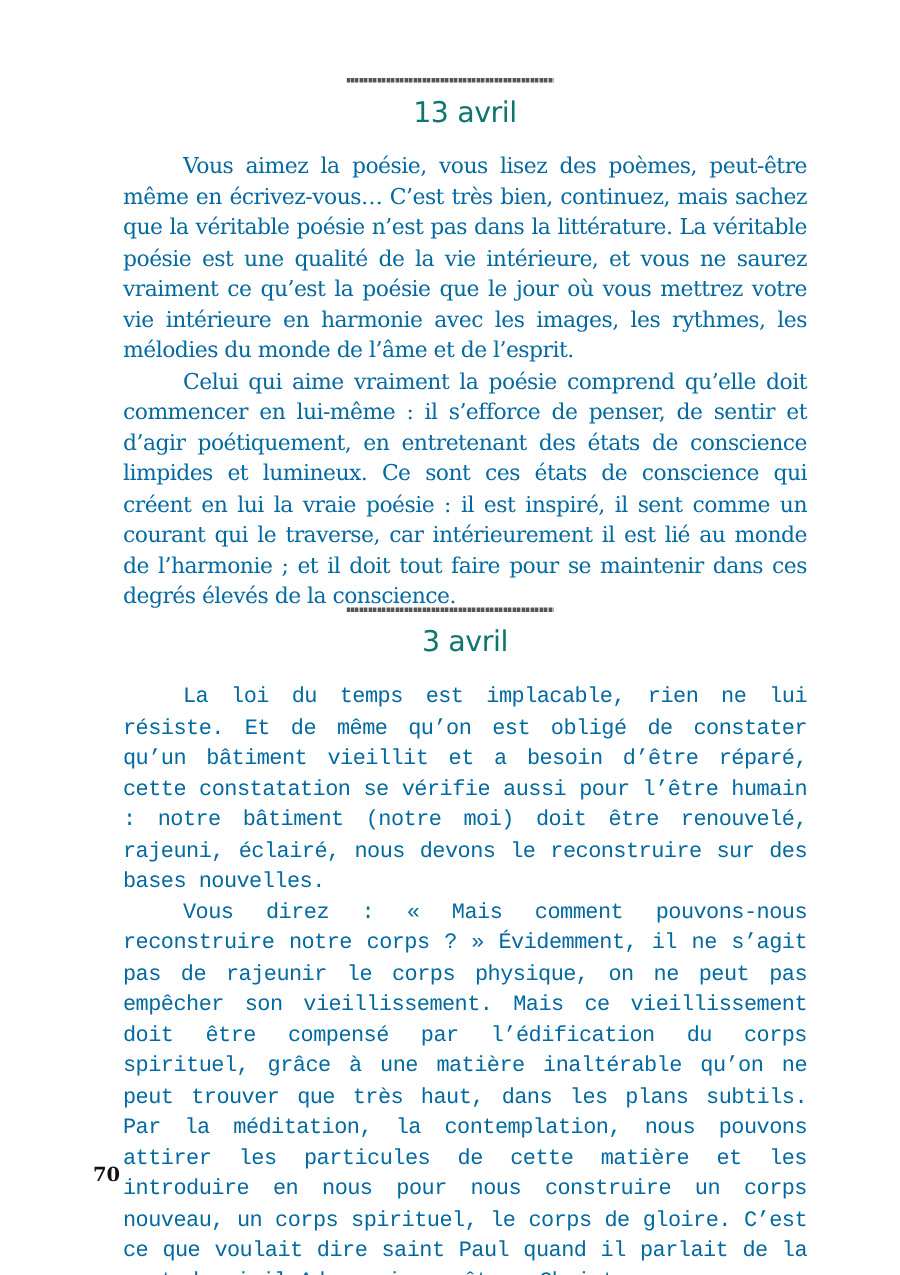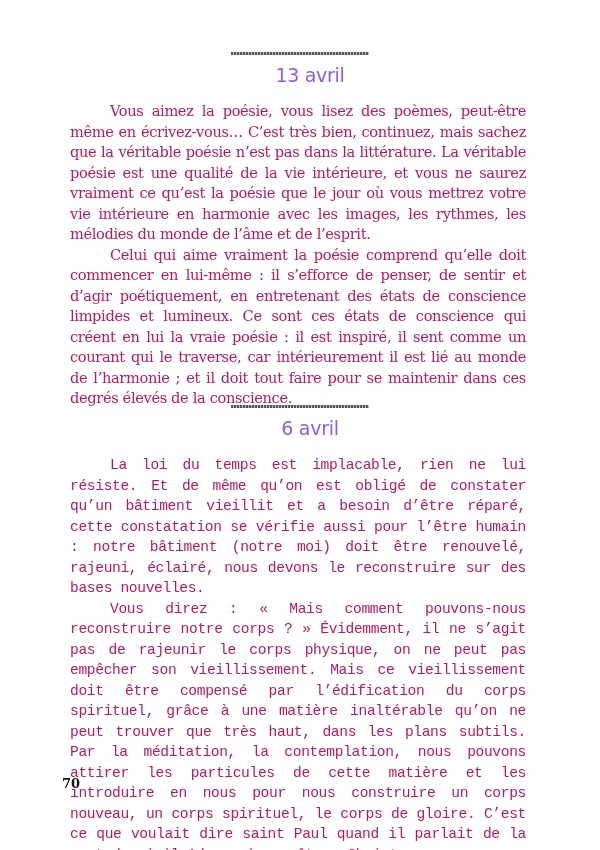--- a/index.html
+++ b/index.html
@@ -4,43 +4,43 @@
 <style>
   html, body { margin: 0; padding: 0; background: #ffffff; }
   body { width: 600px; height: 850px; position: relative; overflow: hidden; color: #1a1a1a; }
   .divider {
     position: absolute; left: 231px; width: 138px; height: 3px;
     background-image: repeating-linear-gradient(90deg, #555 0 2px, #bbb 2px 3px);
   }
   .heading {
     position: absolute; left: 82px; width: 456px; text-align: center;
     font-family: "DejaVu Sans", sans-serif; font-size: 19px; font-weight: normal;
-    letter-spacing: -0.3px; color: #8b5cf6; margin: 0;
+    letter-spacing: -0.3px; color: #0f766e; margin: 0;
   }
   .section-body {
-    position: absolute; left: 70px; width: 456px;
+    position: absolute; left: 82px; width: 456px;
     font-family: "DejaVu Serif", serif; font-size: 14.6px; line-height: 20.5px;
-    text-align: justify; color: #be185d; letter-spacing: -0.35px;
+    text-align: justify; color: #0369a1; letter-spacing: -0.35px;
   }
   .section-body p { margin: 0; text-indent: 40px; }
   .page-number {
     position: absolute; left: 62px; top: 776px;
     font-family: "DejaVu Serif", serif; font-weight: bold; font-size: 13px; color: #111; text-align: right;
   }
 </style>
 </head>
 <body>
 
 <div class="divider" style="top:52px;"></div>
 <h2 class="heading" style="top:64px;">13 avril</h2>
 <div class="section-body" style="top:101px;">
   <p>Vous aimez la poésie, vous lisez des poèmes, peut-être même en écrivez-vous… C’est très bien, continuez, mais sachez que la véritable poésie n’est pas dans la littérature. La véritable poésie est une qualité de la vie intérieure, et vous ne saurez vraiment ce qu’est la poésie que le jour où vous mettrez votre vie intérieure en harmonie avec les images, les rythmes, les mélodies du monde de l’âme et de l’esprit.</p>
   <p>Celui qui aime vraiment la poésie comprend qu’elle doit commencer en lui-même : il s’efforce de penser, de sentir et d’agir poétiquement, en entretenant des états de conscience limpides et lumineux. Ce sont ces états de conscience qui créent en lui la vraie poésie : il est inspiré, il sent comme un courant qui le traverse, car intérieurement il est lié au monde de l’harmonie ; et il doit tout faire pour se maintenir dans ces degrés élevés de la conscience.</p>
 </div>
 
 <div class="divider" style="top:405px;"></div>
-<h2 class="heading" style="top:417px;">6 avril</h2>
+<h2 class="heading" style="top:417px;">3 avril</h2>
 <div class="section-body" style="top:455px;font-family:Liberation Mono, monospace;">
   <p>La loi du temps est implacable, rien ne lui résiste. Et de même qu’on est obligé de constater qu’un bâtiment vieillit et a besoin d’être réparé, cette constatation se vérifie aussi pour l’être humain : notre bâtiment (notre moi) doit être renouvelé, rajeuni, éclairé, nous devons le reconstruire sur des bases nouvelles.</p>
   <p>Vous direz : « Mais comment pouvons-nous reconstruire notre corps ? » Évidemment, il ne s’agit pas de rajeunir le corps physique, on ne peut pas empêcher son vieillissement. Mais ce vieillissement doit être compensé par l’édification du corps spirituel, grâce à une matière inaltérable qu’on ne peut trouver que très haut, dans les plans subtils. Par la méditation, la contemplation, nous pouvons attirer les particules de cette matière et les introduire en nous pour nous construire un corps nouveau, un corps spirituel, le corps de gloire. C’est ce que voulait dire saint Paul quand il parlait de la mort du vieil Adam qui renaît en Christ.</p>
 </div>
 
 <div class="page-number">70</div>
 
 </body></html>

